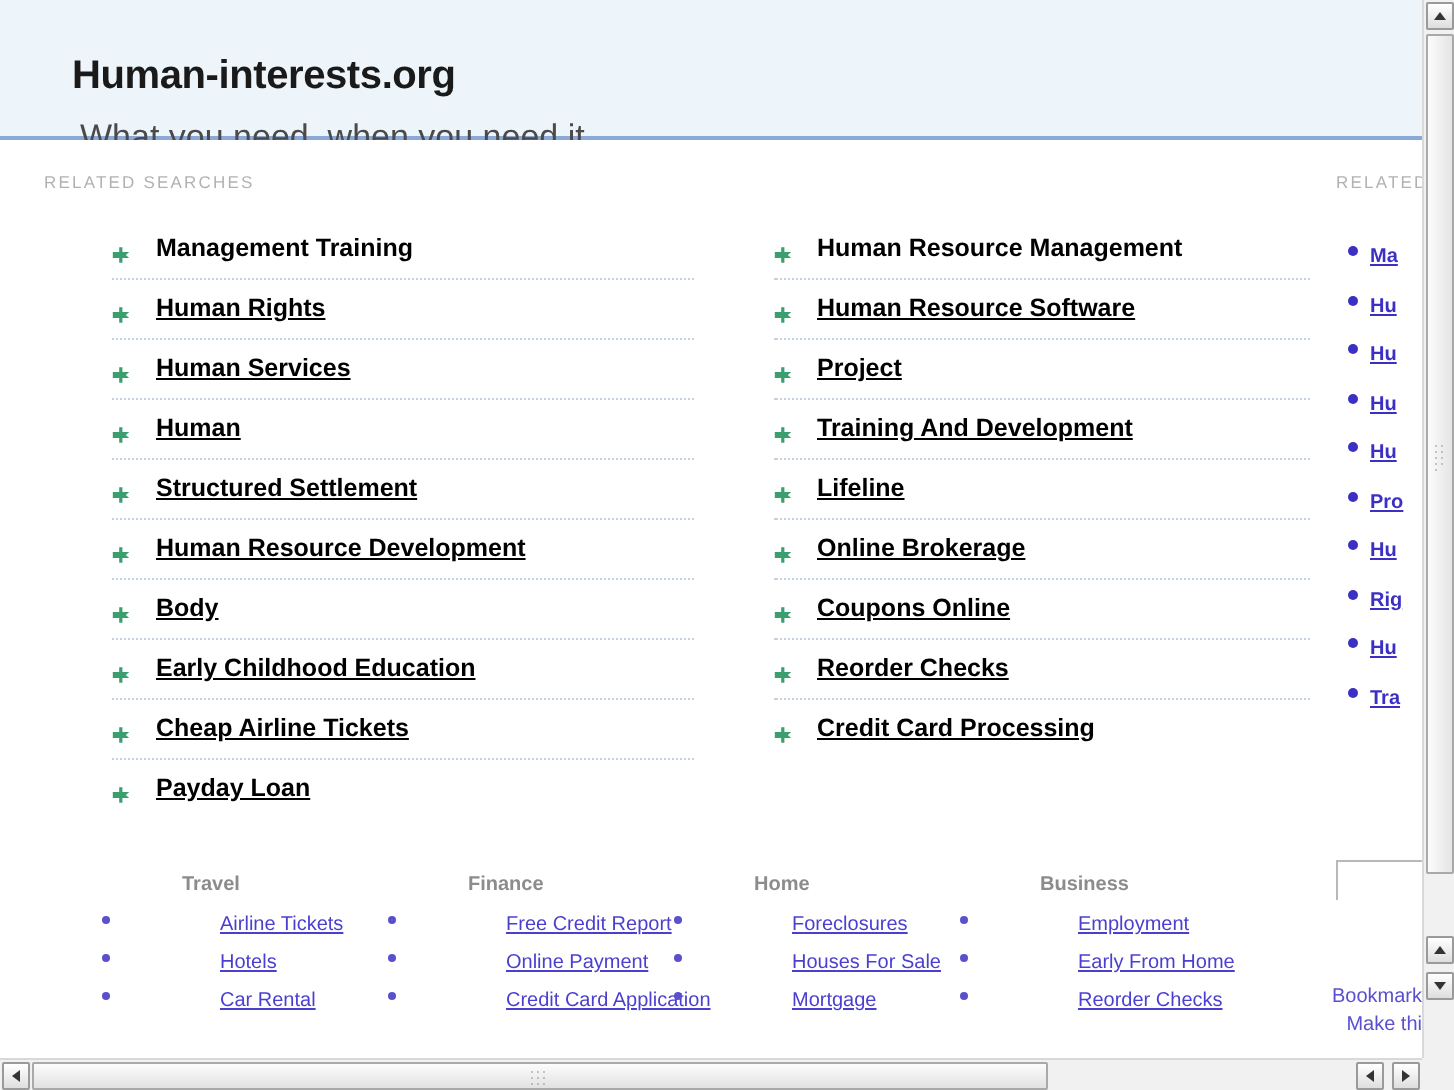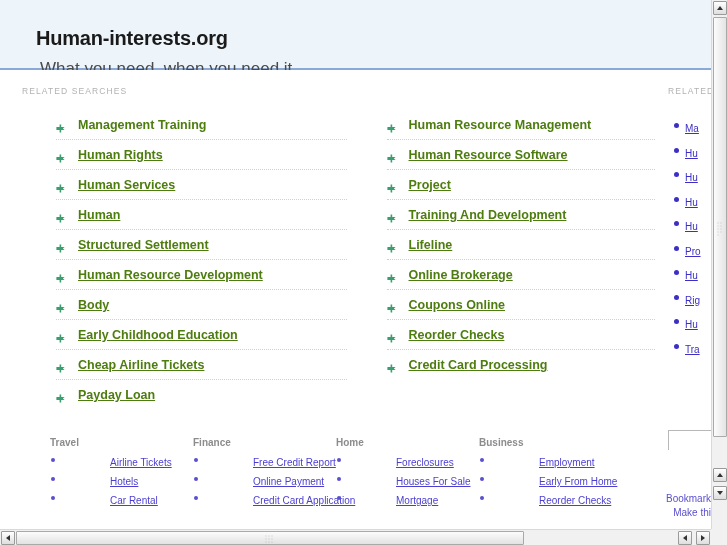--- a/index.html
+++ b/index.html
@@ -106,40 +106,41 @@
     position: absolute;
     left: 0;
     top: 9px;
     width: 9px;
     height: 9px;
     display: block;
   }
   .rs-link {
     font-size: 12.5px;
     font-weight: bold;
-    color: #4d7c0f;
+    color: #000000;
     text-decoration: underline;
     line-height: 16px;
     white-space: nowrap;
     text-align: right;
   }
   .rs-item.no-underline .rs-link { text-decoration: none; }
 
   
   .pc-wrap { margin-top: 18px; }
   .pc-grid {
     display: flex;
     padding: 10px 0 0 50px;
   }
   .pc-col { width: 143px; }
   .pc-head {
     font-size: 10px;
     color: #8c8c8c;
     font-weight: bold;
     margin-bottom: 6px;
+    margin-left: 41px;
   }
   .pc-list { list-style: none; margin: 0; padding: 0; }
   .pc-list li {
     position: relative;
     padding-left: 12px;
     margin-bottom: 4px;
     line-height: 13px;
   }
   .pc-dot {
     position: absolute;
@@ -171,20 +172,21 @@
     list-style: none;
     margin: 0;
     padding: 22px 0 0 18px;
   }
   .side-list li {
     position: relative;
     padding-left: 11px;
     height: 24.5px;
     white-space: nowrap;
     overflow: hidden;
+    font-weight: bold;
   }
   .side-dot {
     position: absolute;
     left: 0;
     top: 5px;
     width: 5px;
     height: 5px;
     border-radius: 50%;
     background: #3b2fc4;
   }

